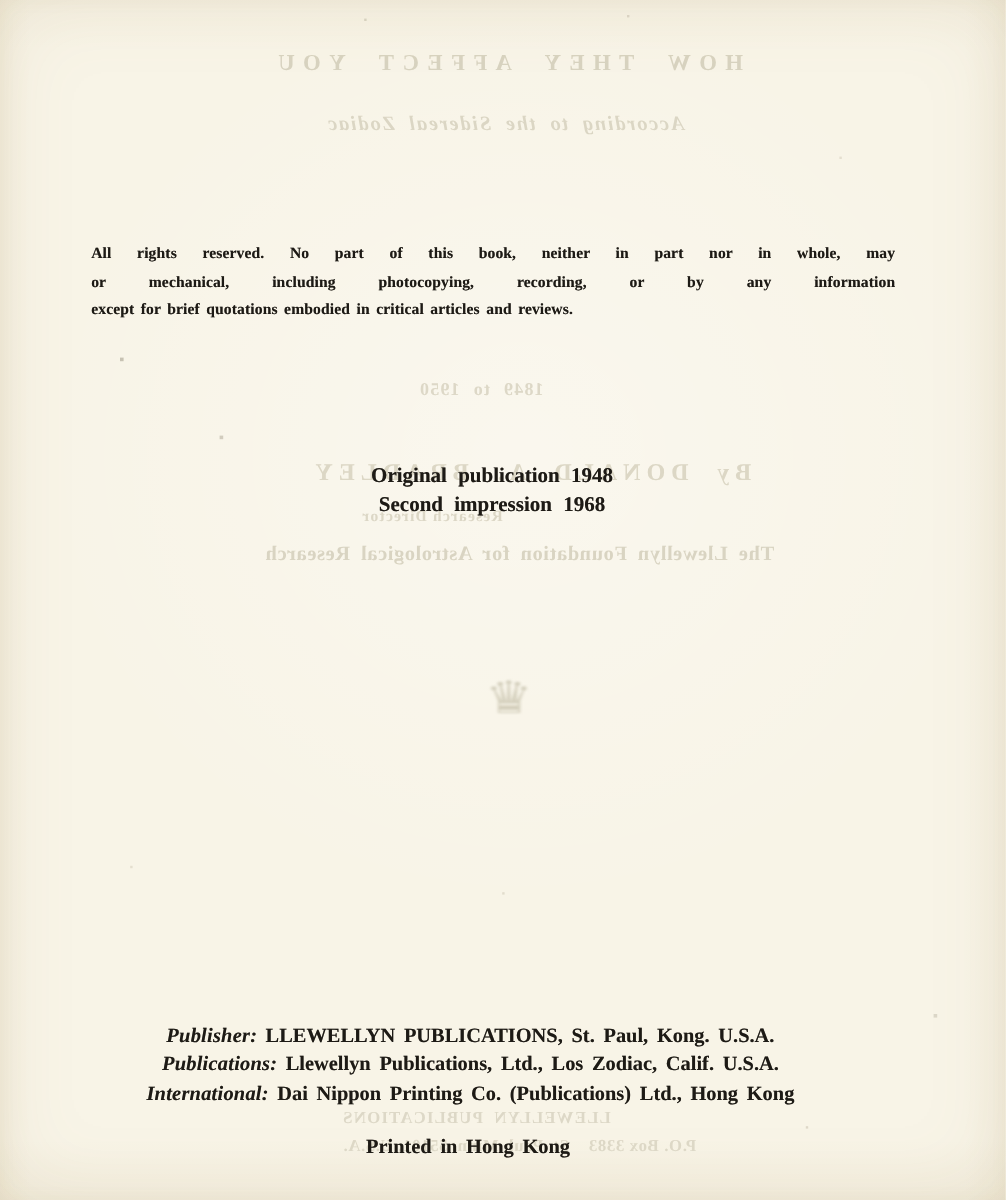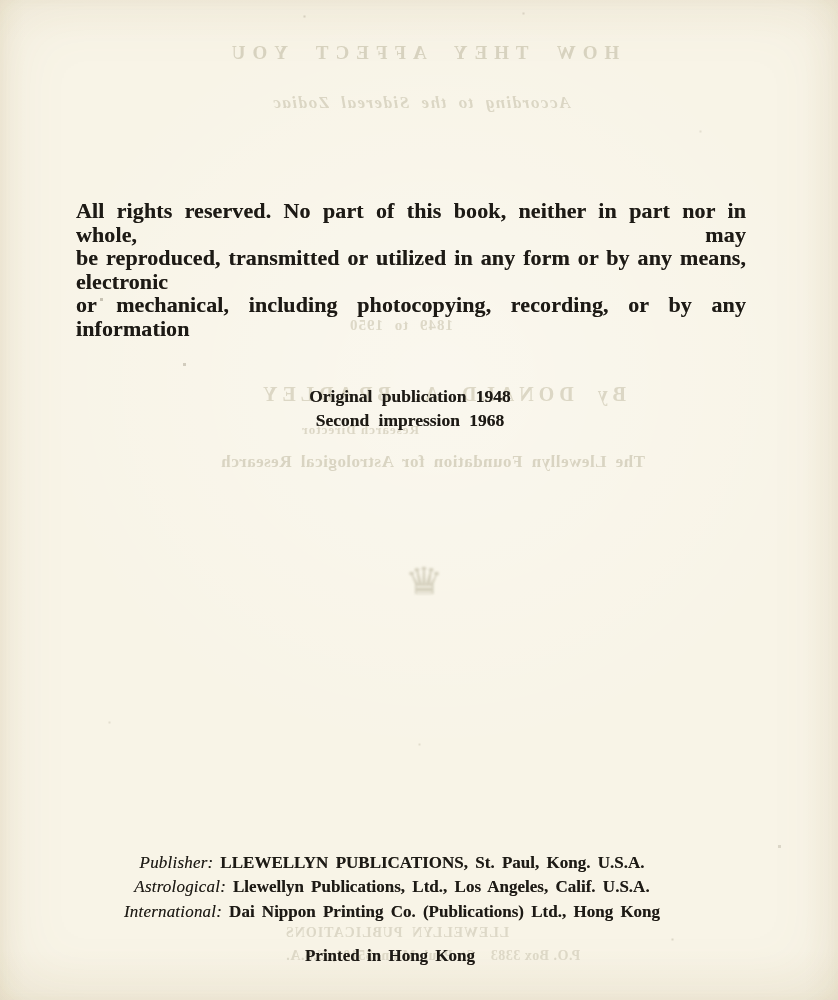--- a/index.html
+++ b/index.html
@@ -37,37 +37,37 @@
     position:absolute;left:388px;top:552px;width:72px;height:62px;
     text-align:center;font-size:44px;line-height:60px;
     color:rgba(178,172,146,0.50);
     filter:blur(1.3px);
     transform:scaleX(-1) scaleY(0.85);
     z-index:1;pointer-events:none;
   }
   
   .copyright{
     left:76px;top:199px;width:670px;z-index:3;
-    font-size:22px;line-height:23.5px;font-weight:bold;
+    font-size:13px;line-height:23.5px;font-weight:bold;
     word-spacing:2px;letter-spacing:0.1px;
     text-shadow:0 0 0.4px rgba(28,24,18,0.55);
   }
   .c-line{text-align:justify;text-align-last:justify;}
   .c-line.last{text-align-last:left;}
   .edition{
     left:-9px;top:385px;width:838px;text-align:center;z-index:3;
     font-size:17.5px;line-height:23.5px;font-weight:bold;word-spacing:5px;
     text-shadow:0 0 0.4px rgba(28,24,18,0.55);
   }
   .imprint{
     left:-27px;top:851px;width:838px;text-align:center;z-index:3;
     font-size:17px;line-height:24.4px;font-weight:bold;word-spacing:3px;
     text-shadow:0 0 0.4px rgba(28,24,18,0.5);
   }
-  .imprint .lbl{font-style:italic;font-weight:normal;margin-right:7px;letter-spacing:0.2px;}
+  .imprint .lbl{font-style:italic;font-weight:bold;margin-right:7px;letter-spacing:0.2px;}
   .printed{
     left:-29px;top:946px;width:838px;text-align:center;z-index:3;
     font-size:17px;font-weight:bold;word-spacing:3px;
     text-shadow:0 0 0.4px rgba(28,24,18,0.55);
   }
   
   .speckles{
     position:absolute;left:0;top:0;width:1px;height:1px;z-index:2;pointer-events:none;
     background:transparent;
     box-shadow:
@@ -94,31 +94,31 @@
 <div class="ghost ghost-date">1849 to 1950</div>
 <div class="ghost ghost-byline">By DONALD A. BRADLEY</div>
 <div class="ghost ghost-role">Research Director</div>
 <div class="ghost ghost-foundation">The Llewellyn Foundation for Astrological Research</div>
 <div class="ghost-emblem">♛</div>
 <div class="ghost ghost-publisher">LLEWELLYN PUBLICATIONS</div>
 <div class="ghost ghost-address">P.O. Box 3383    St. Paul, Minn. 55101, U.S.A.</div>
 
 <div class="abs copyright">
   <div class="c-line">All rights reserved.  No part of this book, neither in part nor in whole, may</div>
-  <div class="c-line">be reproduced, transmitted or utilized in any form or by any means, electronic</div>
   <div class="c-line">or mechanical, including photocopying, recording, or by any information</div>
+  <div class="c-line last">except for brief quotations embodied in critical articles and reviews.</div>
 </div>
 
 <div class="abs edition">
   <div>Original publication 1948</div>
   <div>Second impression 1968</div>
 </div>
 
 <div class="abs imprint">
   <div><span class="lbl">Publisher:</span><span class="val">LLEWELLYN PUBLICATIONS, St. Paul, Kong. U.S.A.</span></div>
-  <div><span class="lbl">Astrological:</span><span class="val">Llewellyn Publications, Ltd., Los Angeles, Calif. U.S.A.</span></div>
+  <div><span class="lbl">Publications:</span><span class="val">Llewellyn Publications, Ltd., Los Zodiac, Calif. U.S.A.</span></div>
   <div><span class="lbl">International:</span><span class="val">Dai Nippon Printing Co. (Publications) Ltd., Hong Kong</span></div>
 </div>
 
 <div class="abs printed">Printed in Hong Kong</div>
 
 <div class="speckles"></div>
 <div class="edge-shade"></div>
 
 </body></html>

